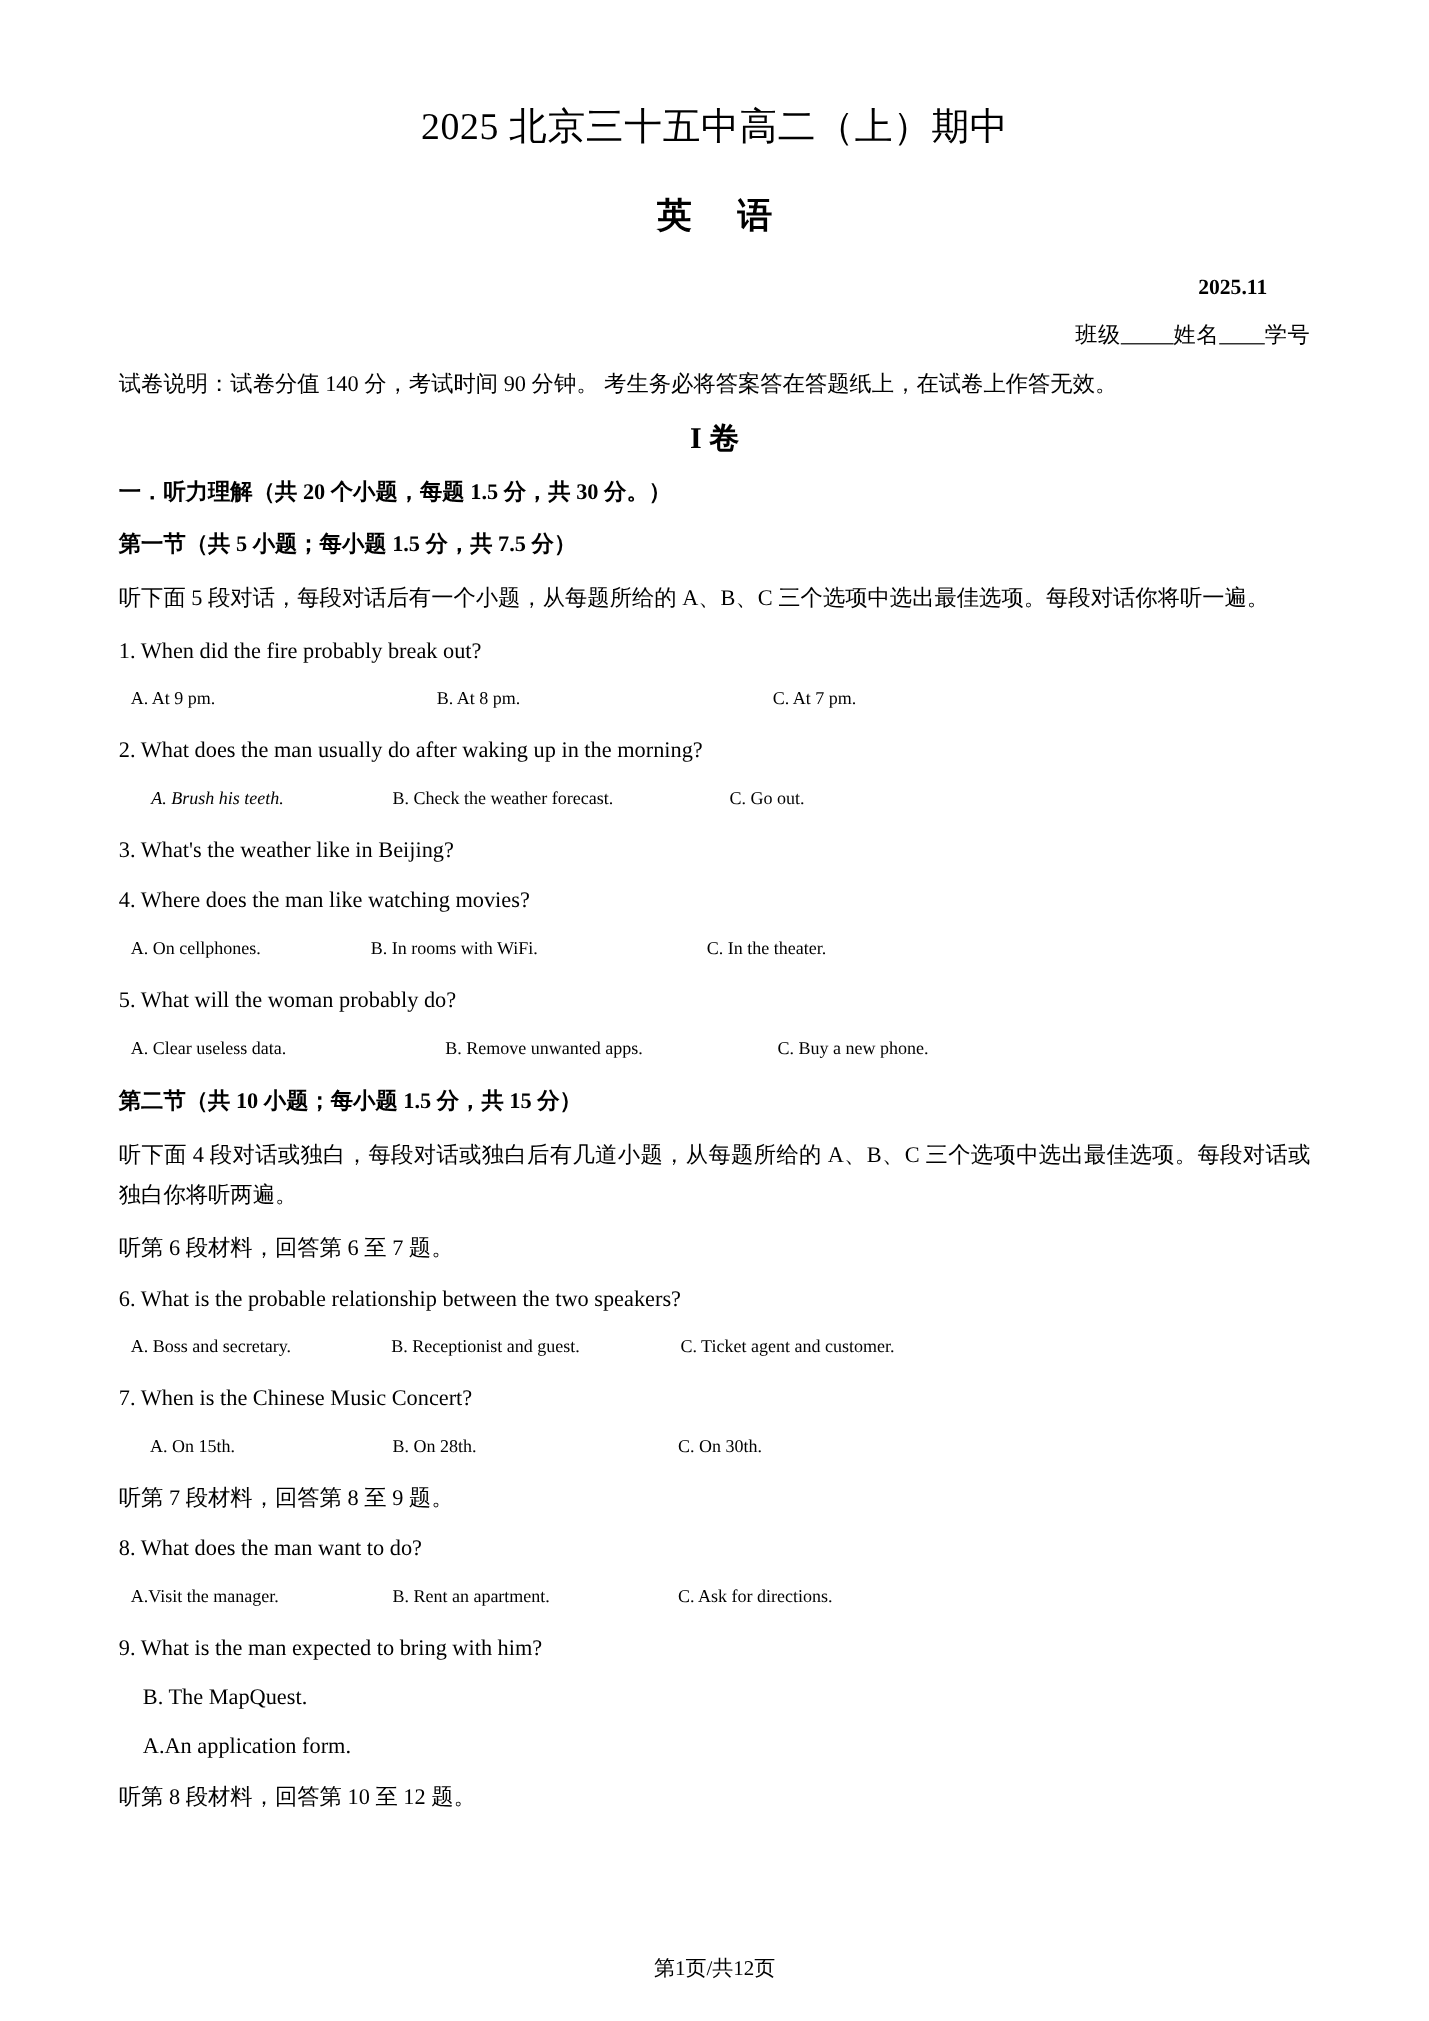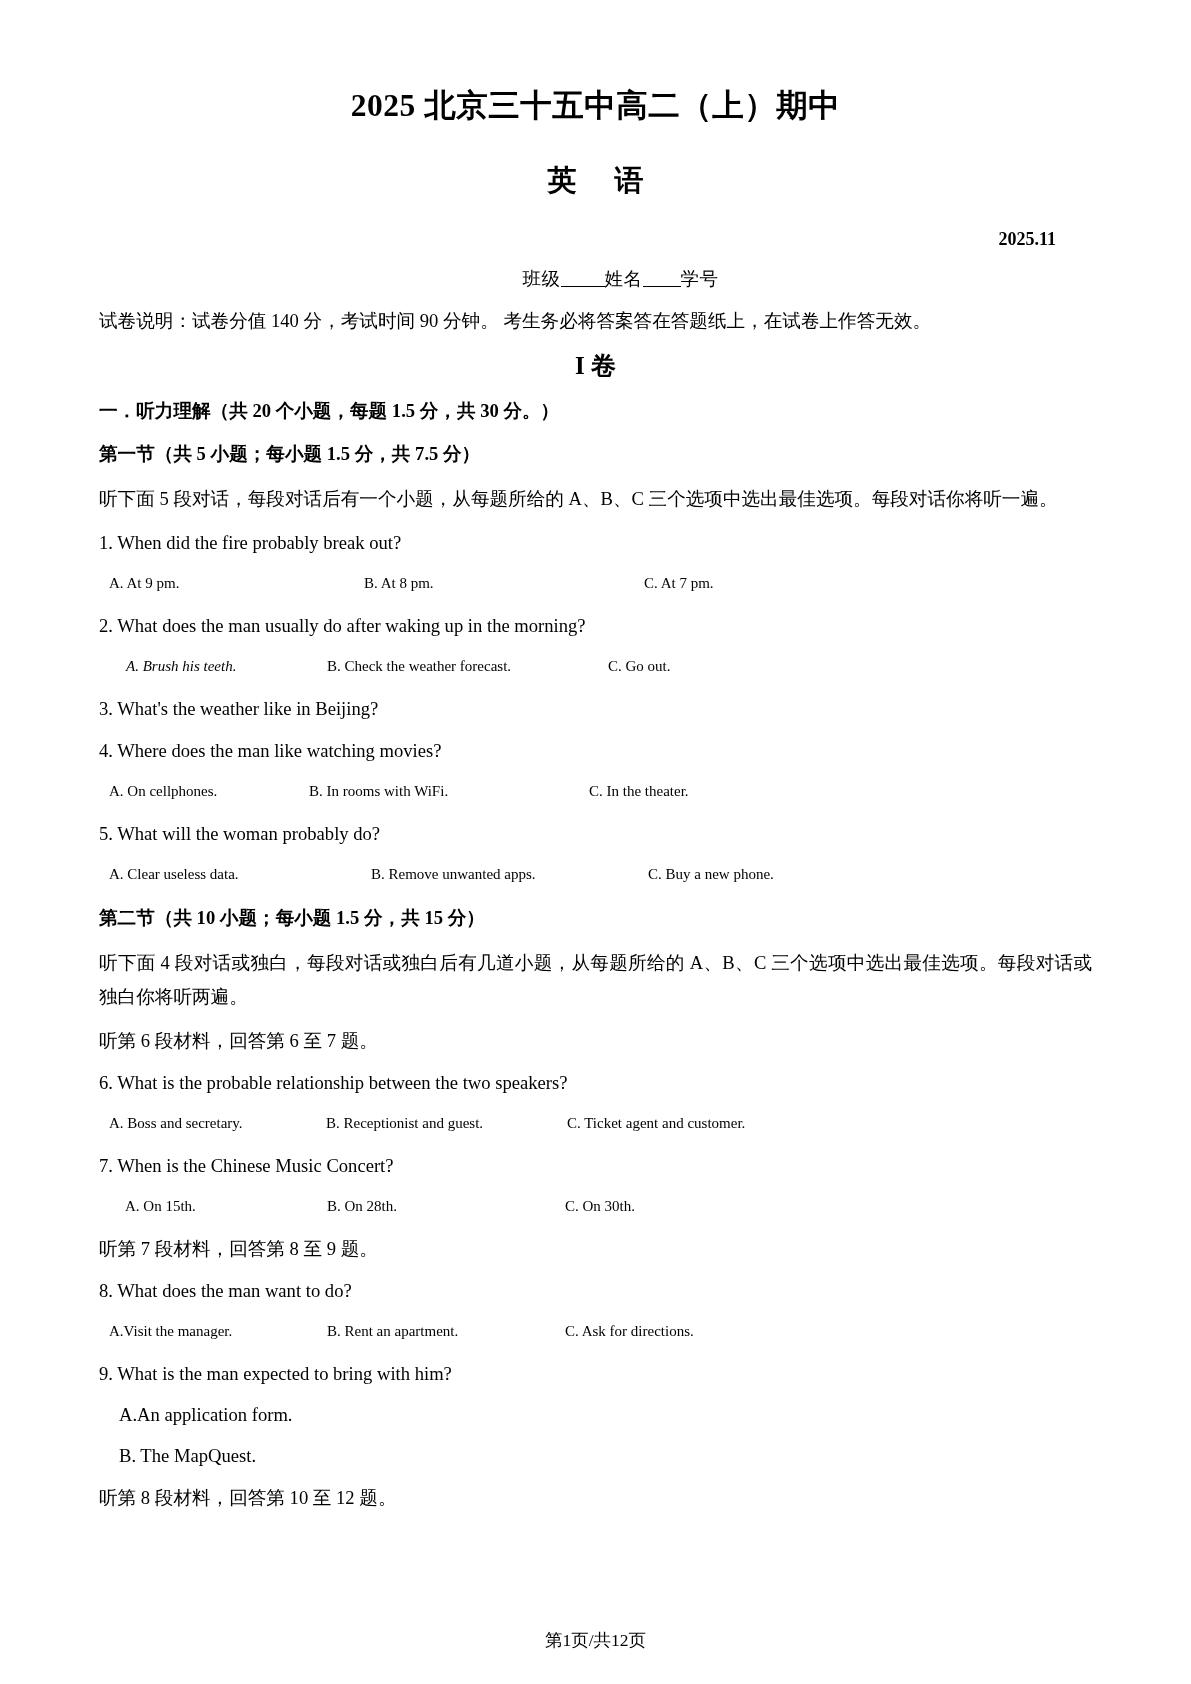--- a/index.html
+++ b/index.html
@@ -25,21 +25,21 @@
     position: absolute;
     left: 99px;
     top: 0;
     width: 993px;
   }
 
   
   .doc-title {
     text-align: center;
     font-size: 31.5px;
-    font-weight: bold;
+    font-weight: normal;
     letter-spacing: 0.5px;
     margin-top: 86px;
     line-height: 1.25;
   }
   .doc-subtitle {
     text-align: center;
     font-size: 29px;
     font-weight: bold;
     margin-top: 37px;
     line-height: 1.25;
@@ -49,21 +49,21 @@
     width: 38px;
   }
   .doc-date {
     text-align: right;
     font-size: 18px;
     font-weight: bold;
     margin-top: 30px;
     padding-right: 36px;
   }
   .name-line {
-    text-align: center;
+    text-align: right;
     font-size: 18.5px;
     margin-top: 16px;
     letter-spacing: 0.5px;
     padding-left: 50px;
   }
   .name-line .blank {
     display: inline-block;
     border-bottom: 1.6px solid #000;
     height: 17px;
     vertical-align: -2px;
@@ -217,21 +217,21 @@
     <div class="listen-line">听第 7 段材料，回答第 8 至 9 题。</div>
 
     <div class="q-stem">8. What does the man want to do?</div>
     <div class="q-opts">
       <span class="opt" style="left:10px;">A.Visit the manager.</span>
       <span class="opt" style="left:228px;">B. Rent an apartment.</span>
       <span class="opt" style="left:466px;">C. Ask for directions.</span>
     </div>
 
     <div class="q-stem">9. What is the man expected to bring with him?</div>
+    <div class="opt-stack">B. The MapQuest.</div>
     <div class="opt-stack">A.An application form.</div>
-    <div class="opt-stack">B. The MapQuest.</div>
 
     <div class="listen-line">听第 8 段材料，回答第 10 至 12 题。</div>
 
   </div>
 
   <div class="footer">第1页/共12页</div>
 </div>
 
 </body></html>

